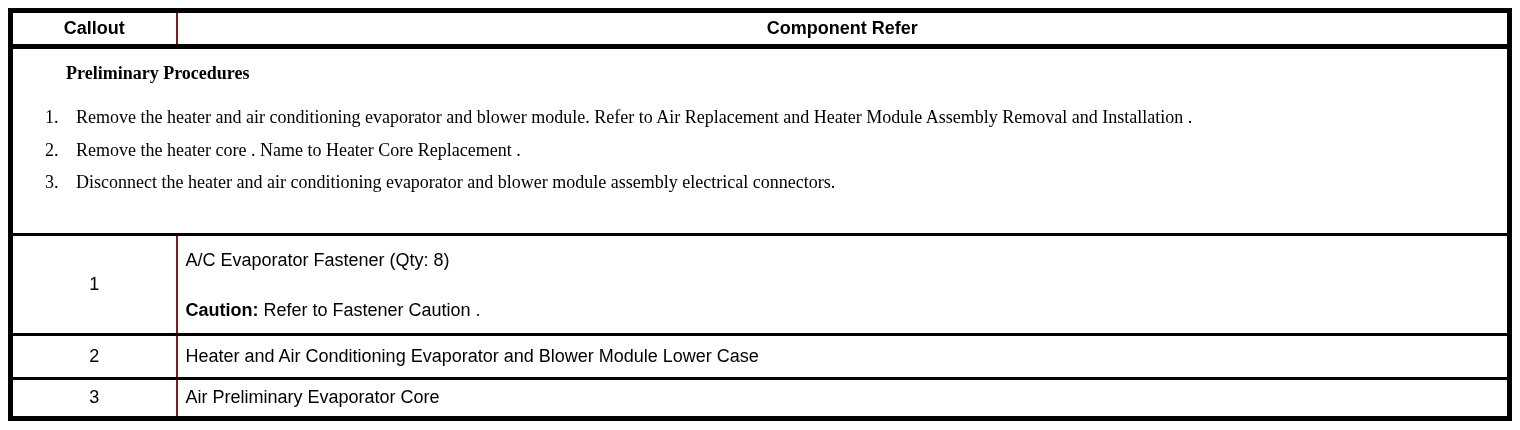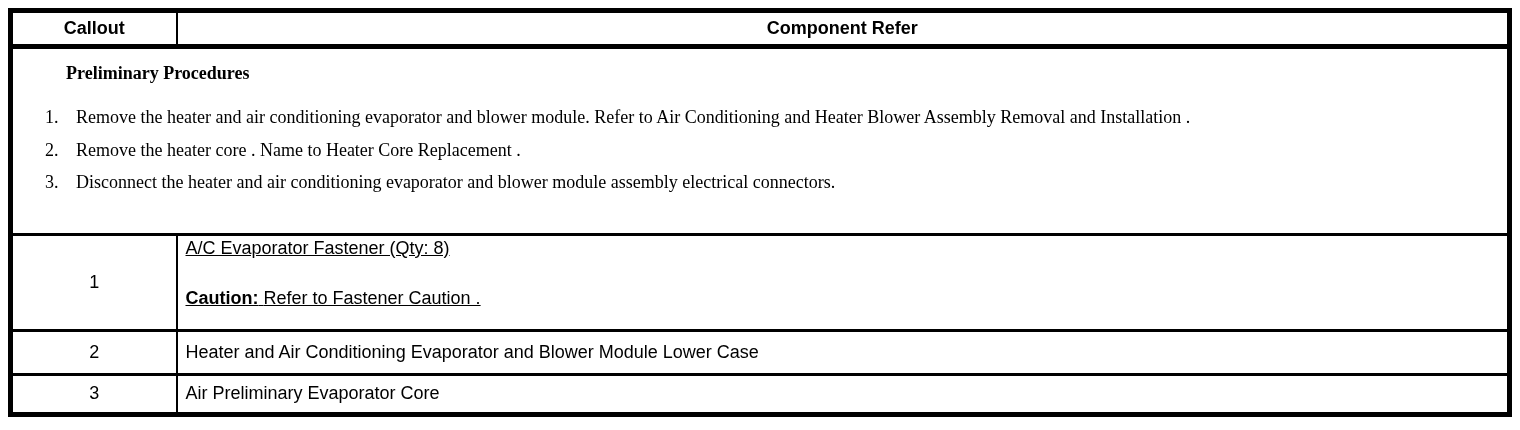--- a/index.html
+++ b/index.html
@@ -19,21 +19,21 @@
   table.callout-table {
     width: 1504px;
     border-collapse: collapse;
     table-layout: fixed;
     border: 5px solid #000;
     font-size: 18px;
     line-height: 1.35;
   }
   col.callout-col { width: 166px; }
   th, td {
-    border: 2px solid #000000;
+    border: 2px solid #7f1d1d;
     padding: 0;
     vertical-align: middle;
   }
   tr.header-row th {
     height: 36px;
     border-bottom: 5px solid #000;
     font-weight: bold;
     text-align: center;
     font-size: 18px;
   }
@@ -66,26 +66,25 @@
   }
   td.component-cell {
     padding-left: 8px;
     padding-right: 8px;
   }
   tr.row-1 td { height: 92px; border-bottom: 3px solid #000; }
   tr.row-2 td { height: 44px; border-bottom: 3px solid #000; }
   tr.row-3 td { height: 40px; }
   td.component-cell-top {
     vertical-align: top;
-    padding-top: 0;
+    padding-top: 12px;
     padding-bottom: 10px;
-    text-decoration: underline;
   }
   .component-line { margin: 0; }
-  .caution-line { margin: 26px 0 8px 0; }
+  .caution-line { margin: 26px 0 0 0; }
   .bold { font-weight: bold; }
 </style>
 </head>
 <body>
 
 <table class="callout-table">
   <colgroup>
     <col class="callout-col">
     <col>
   </colgroup>
@@ -94,21 +93,21 @@
       <th>Callout</th>
       <th>Component Refer</th>
     </tr>
   </thead>
   <tbody>
     <tr>
       <td class="prelim-cell" colspan="2">
         <div class="prelim-title">Preliminary Procedures</div>
         <div class="step">
           <span class="step-num">1.</span>
-          <span class="step-text">Remove the heater and air conditioning evaporator and blower module. Refer to Air Conditioning and Heater Blower Assembly Removal and Installation .</span>
+          <span class="step-text">Remove the heater and air conditioning evaporator and blower module. Refer to Air Replacement and Heater Module Assembly Removal and Installation .</span>
         </div>
         <div class="step">
           <span class="step-num">2.</span>
           <span class="step-text">Remove the heater core . Name to Heater Core Replacement .</span>
         </div>
         <div class="step">
           <span class="step-num">3.</span>
           <span class="step-text">Disconnect the heater and air conditioning evaporator and blower module assembly electrical connectors.</span>
         </div>
       </td>

